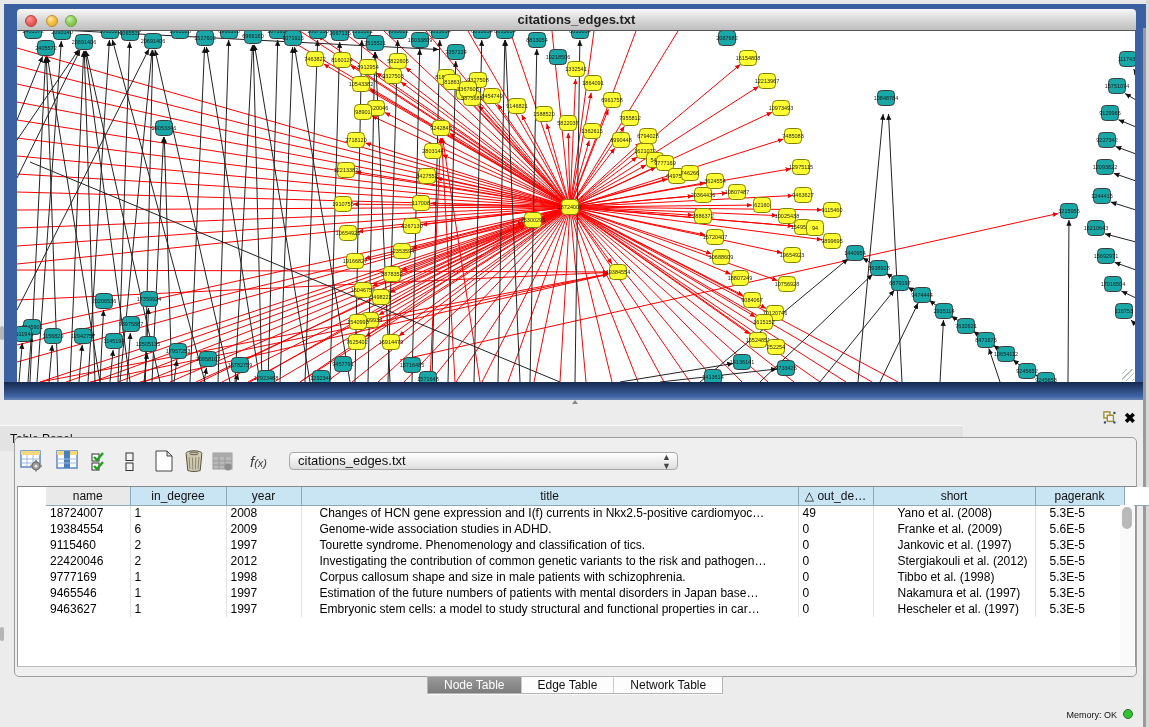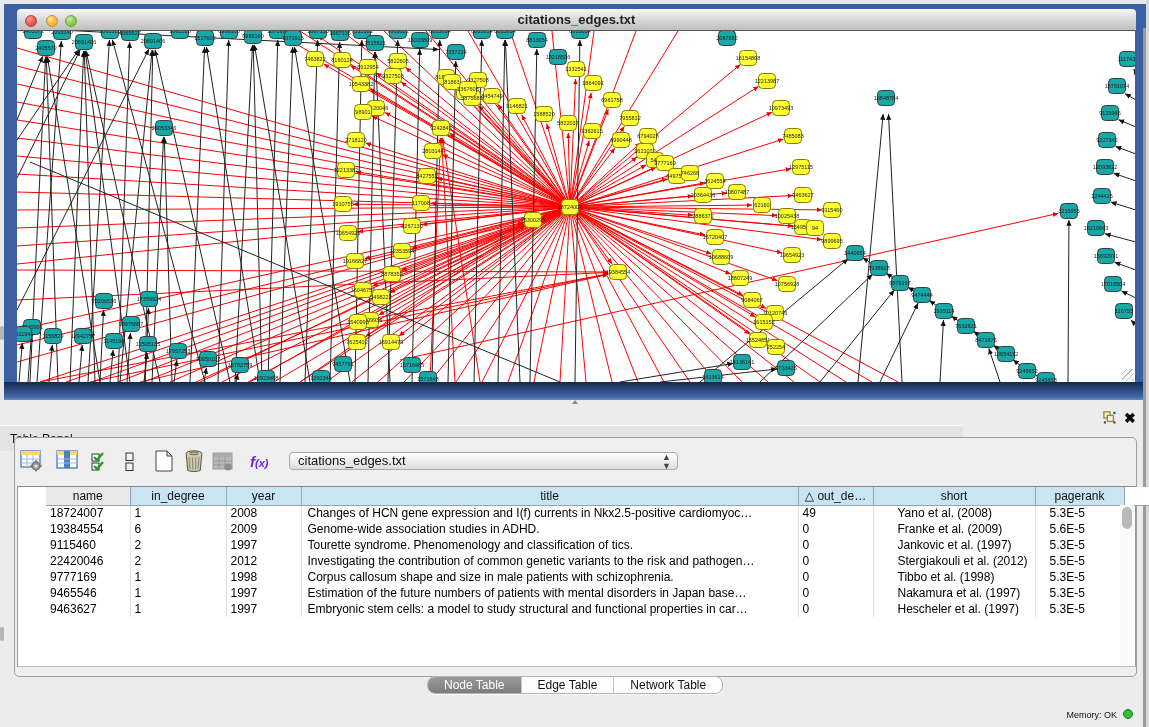--- a/index.html
+++ b/index.html
@@ -49,28 +49,28 @@
 
 #tbl { position:absolute; left:17px; top:486px; width:1119px; height:181px;
   background:#fff; border-top:1px solid #888; border-left:1px solid #999; border-right:1px solid #999; border-bottom:1px solid #bbb; }
 table { border-collapse:collapse; table-layout:fixed; width:1118px; font-size:12px;margin-left:28px; }
 th { background:#c9e4f2; border-right:1px solid #8fa8b8; border-bottom:1px solid #8fa8b8;
   font-weight:normal; height:18px; font-size:12px; color:#111; padding:0; }
 th.first { background:#e9e9e9; border-left:none; }
 td { height:16px; padding:0 0 0 4px; color:#000; white-space:nowrap; overflow:hidden;
   border-right:1px solid #e2e2e2; }
 td.c6 { }
-.w1{width:84px} td.c3{} td.c4{padding-left:6px} td.c6{padding-left:24px} td.c7{padding-left:14px} .w2{width:96px} .w3{width:75px} .w4{width:497px} .w5{width:75px} .w6{width:162px} .w7{width:89px} .w8{width:40px; background:#fff; border-right:none}
+.w1{width:84px} td.c3{} td.c4{padding-left:18px} td.c6{padding-left:24px} td.c7{padding-left:14px} .w2{width:96px} .w3{width:75px} .w4{width:497px} .w5{width:75px} .w6{width:162px} .w7{width:89px} .w8{width:40px; background:#fff; border-right:none}
 th.w8 { background:#fff; border-bottom:1px solid #8fa8b8; }
 
 #sbar { position:absolute; left:1120px; top:505px; width:14px; height:160px; background:#fafafa; }
 #sthumb { position:absolute; left:1122px; top:507px; width:10px; height:22px; background:#b9b9b9; border-radius:5px; }
 
 #tabs { position:absolute; left:427px; top:676px; height:18px; display:flex;
-  border:1px solid #b4b4b4; border-radius:8px; overflow:hidden; background:#fdfdfd;
+  border:1px solid #b4b4b4; border-radius:0; overflow:hidden; background:#fdfdfd;
   font-size:12px; line-height:17px; box-shadow:0 1px 0 rgba(255,255,255,.7); }
 #tabs div { padding:0 16px; color:#111; }
 #tabs div.sel { background:linear-gradient(#9a9a9a,#7c7c7c); color:#fff; }
 #tabs div + div { border-left:1px solid #c9c9c9; }
 
 #mem { position:absolute; right:32px; top:710px; font-size:9px; color:#111; }
 #memdot { position:absolute; right:16px; top:709px; width:10px; height:10px; border-radius:50%;
   background:#2fc332; border:1px solid #2a6e2a; }
 </style></head>
 <body>
@@ -703,21 +703,21 @@
   </svg>
   <svg class="tbi" style="position:absolute;left:212px;top:452px" width="22" height="20" viewBox="0 0 22 20">
     <rect x="1" y="1" width="19" height="16" fill="#b9b9b9" stroke="#999"></rect>
     <rect x="1" y="1" width="19" height="4" fill="#a9a9a9"></rect>
     <line x1="1" y1="9" x2="20" y2="9" stroke="#999"></line>
       <line x1="1" y1="13" x2="20" y2="13" stroke="#999"></line>
     <line x1="7" y1="5" x2="7" y2="17" stroke="#999"></line>
       <line x1="13" y1="5" x2="13" y2="17" stroke="#999"></line>
     <circle cx="16" cy="15" r="3.5" fill="#8d8d8d"></circle>
   </svg>
-  <div style="position:absolute;left:250px;top:453px;font-size:15px;font-style:italic;font-weight:bold;color:#6d28d9">f<span style="font-size:11px">(x)</span></div>
+  <div style="position:absolute;left:250px;top:453px;font-size:15px;font-style:italic;font-weight:normal;color:#404040">f<span style="font-size:11px">(x)</span></div>
   <div id="dd">citations_edges.txt<span class="arr">▲<br>▼</span></div>
   <div id="tbl">
     <table>
       <tbody>
           <tr>
         <th class="first w1">name</th>
             <th class="w2">in_degree</th>
             <th class="w3">year</th>
         <th class="w4">title</th>
             <th class="w5">△ out_de…</th>

